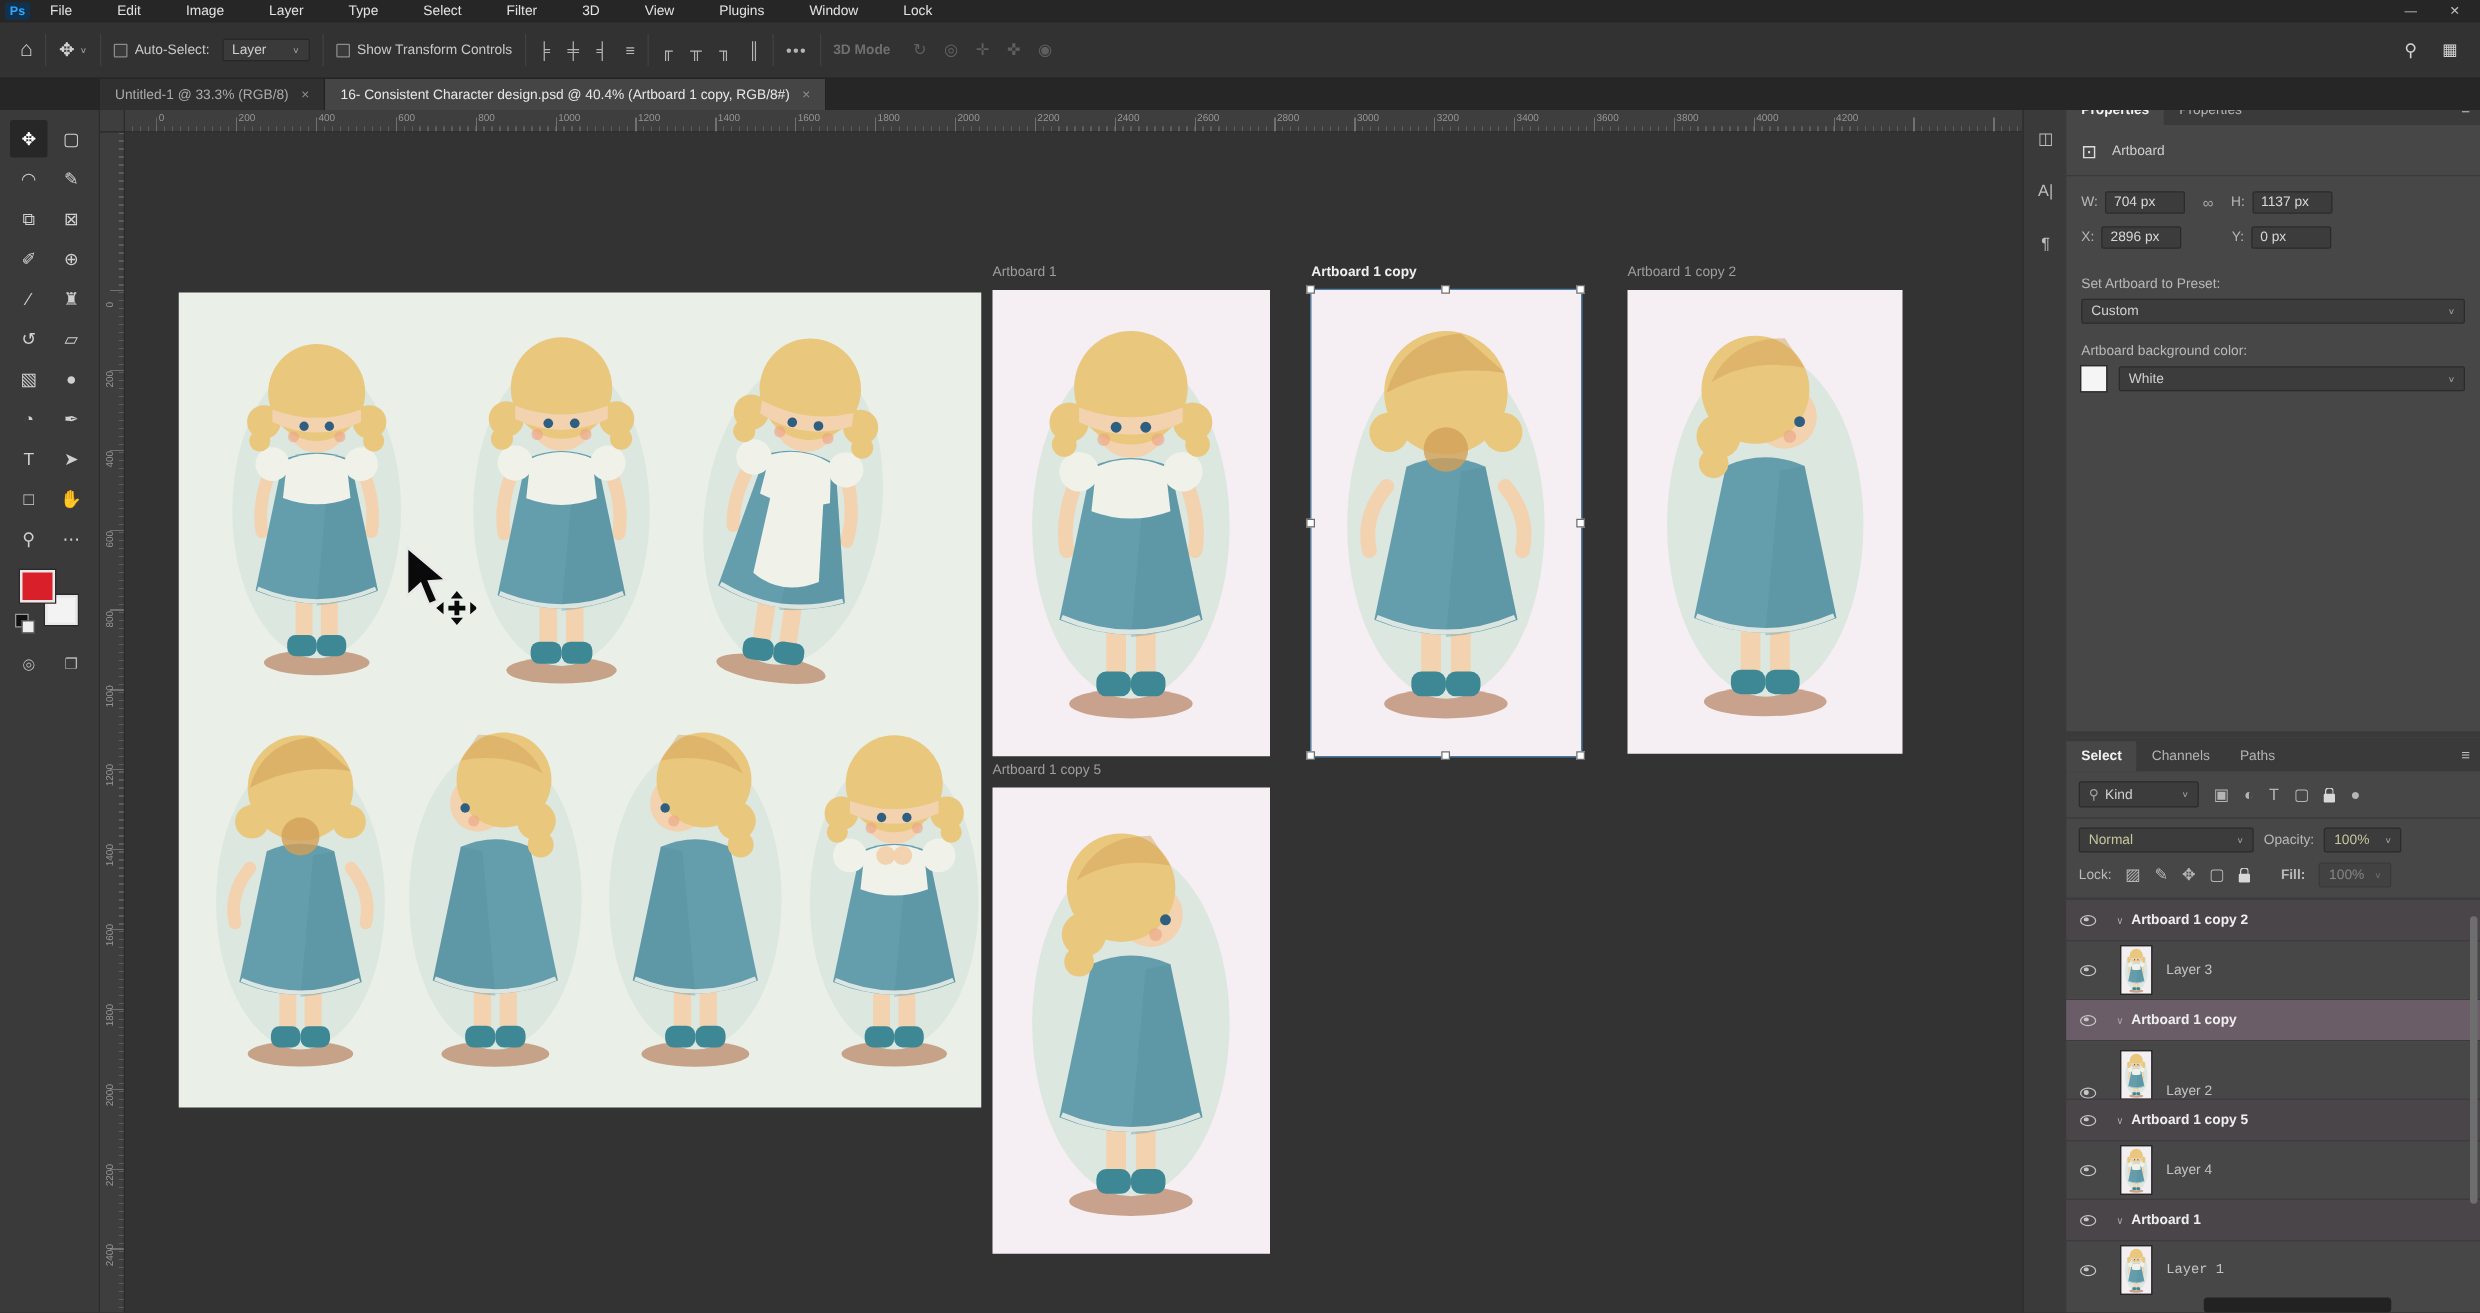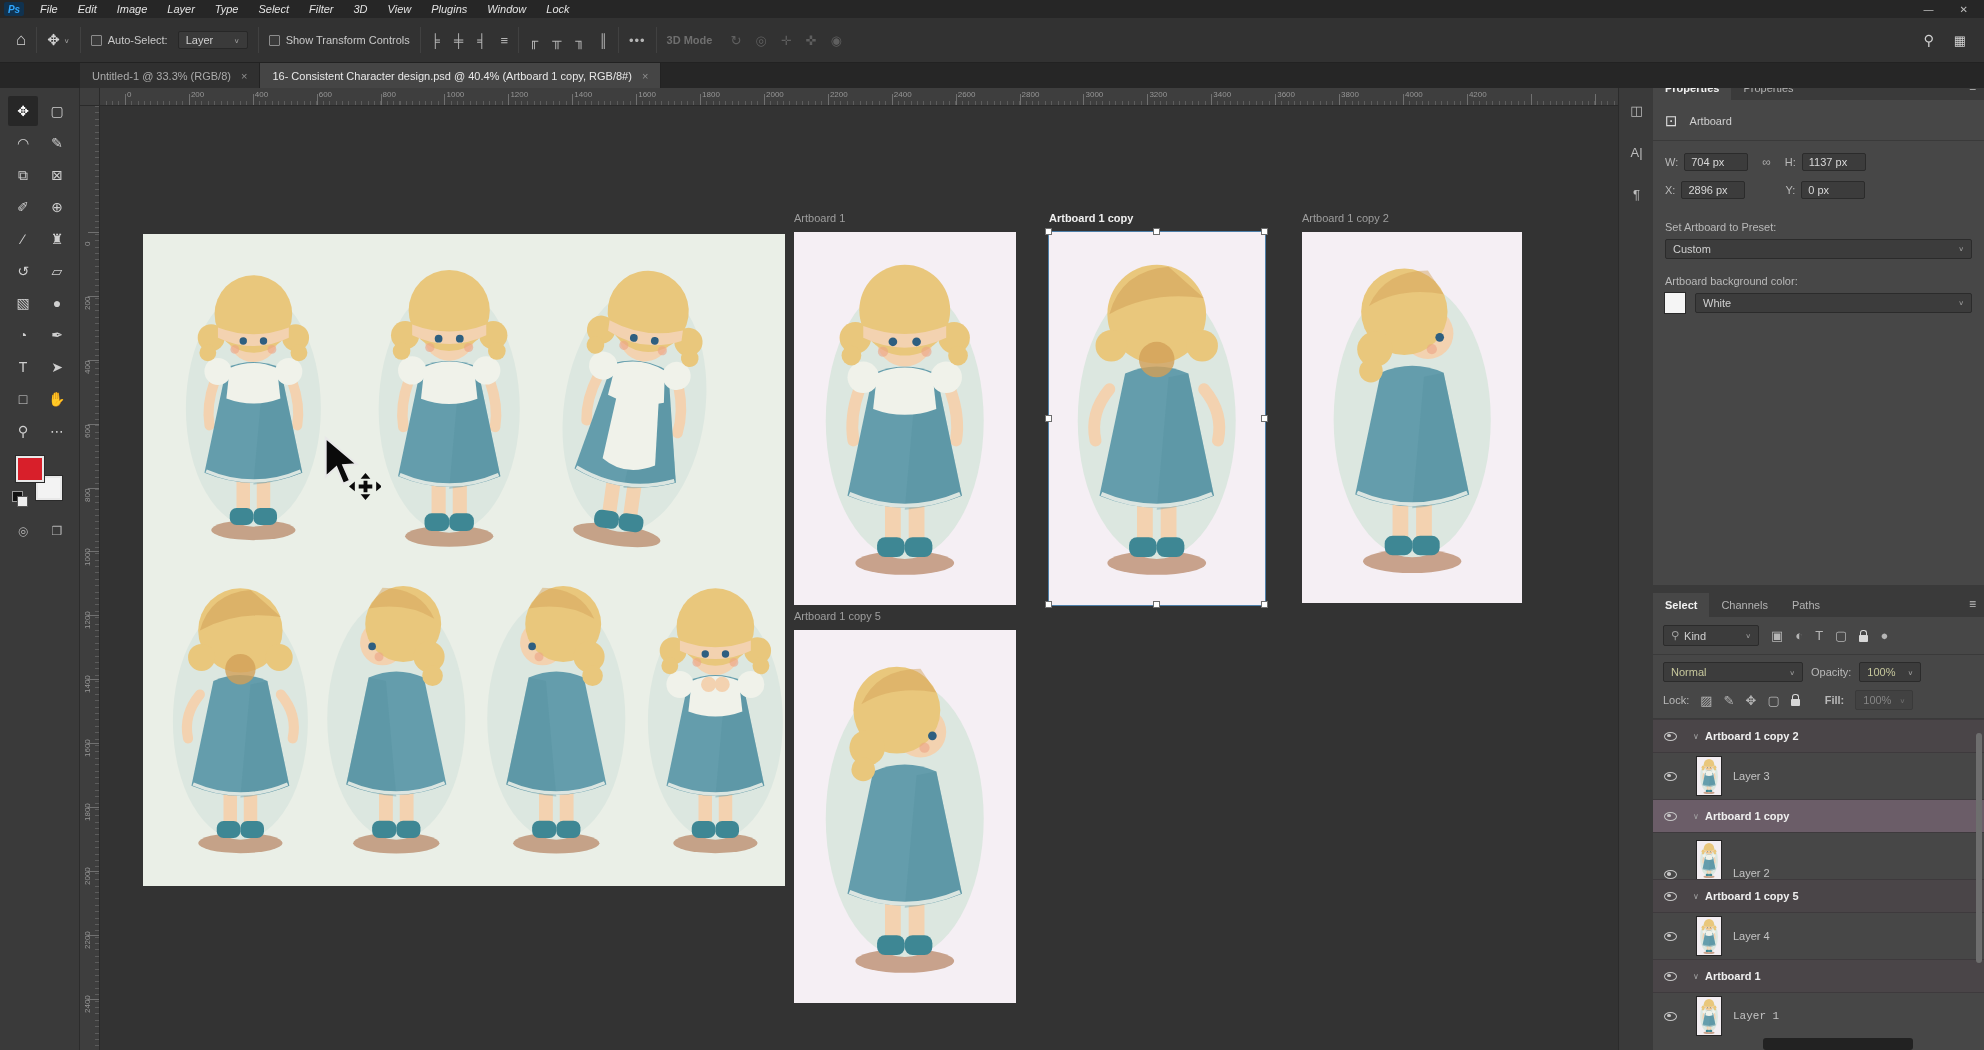--- a/index.html
+++ b/index.html
@@ -2,21 +2,21 @@
 <html><head>
 <meta charset="utf-8">
 <style>
   * { margin:0; padding:0; box-sizing:border-box; }
   html,body { width:1984px; height:1050px; overflow:hidden; background:#343434;
     font-family:"Liberation Sans","DejaVu Sans",sans-serif; -webkit-font-smoothing:antialiased; }
   #app { position:relative; width:1984px; height:1050px; background:#343434; }
   .abs { position:absolute; }
 
   
-  #menubar { left:0; top:0; width:1984px; height:18px; background:#262626; display:flex; align-items:center; z-index:30;font-style:italic;}
+  #menubar { left:0; top:0; width:1984px; height:18px; background:#262626; display:flex; align-items:center; z-index:30;}
   #appicon { width:20px; height:14px; margin:0 6px 0 4px; background:#10324f; color:#31a8ff; font-size:10px; font-weight:bold;
     display:flex; align-items:center; justify-content:center; border-radius:2px;}
   .menu-item { color:#e3e3e3; font-size:11px; padding:0 10px; height:18px; display:flex; align-items:center; cursor:default;}
   #win-controls { margin-left:auto; display:flex; gap:26px; padding-right:16px;}
   .win-btn { color:#bdbdbd; font-size:10px; }
 
   
   #optionsbar { left:0; top:18px; width:1984px; height:45px; background:#323232; border-bottom:1px solid #222; display:flex; align-items:center; z-index:29;}
   .ob-icon { color:#d2d2d2; font-size:15px; text-align:center; }
   .ob-sep { width:1px; height:26px; background:#414141; margin:0 10px; }
@@ -101,21 +101,21 @@
 
   
   #cursor { position:absolute; z-index:40; }
 </style>
 </head>
 <body>
 
 <div id="app">
   <div id="menubar" class="abs">
     <div id="appicon">Ps</div>
-    <div id="menu-items" style="display:flex;">
+    <div id="menu-items" style="display:flex;gap:16px;">
         <span class="menu-item">File</span>
         <span class="menu-item">Edit</span>
         <span class="menu-item">Image</span>
         <span class="menu-item">Layer</span>
         <span class="menu-item">Type</span>
         <span class="menu-item">Select</span>
         <span class="menu-item">Filter</span>
         <span class="menu-item">3D</span>
         <span class="menu-item">View</span>
         <span class="menu-item">Plugins</span>

